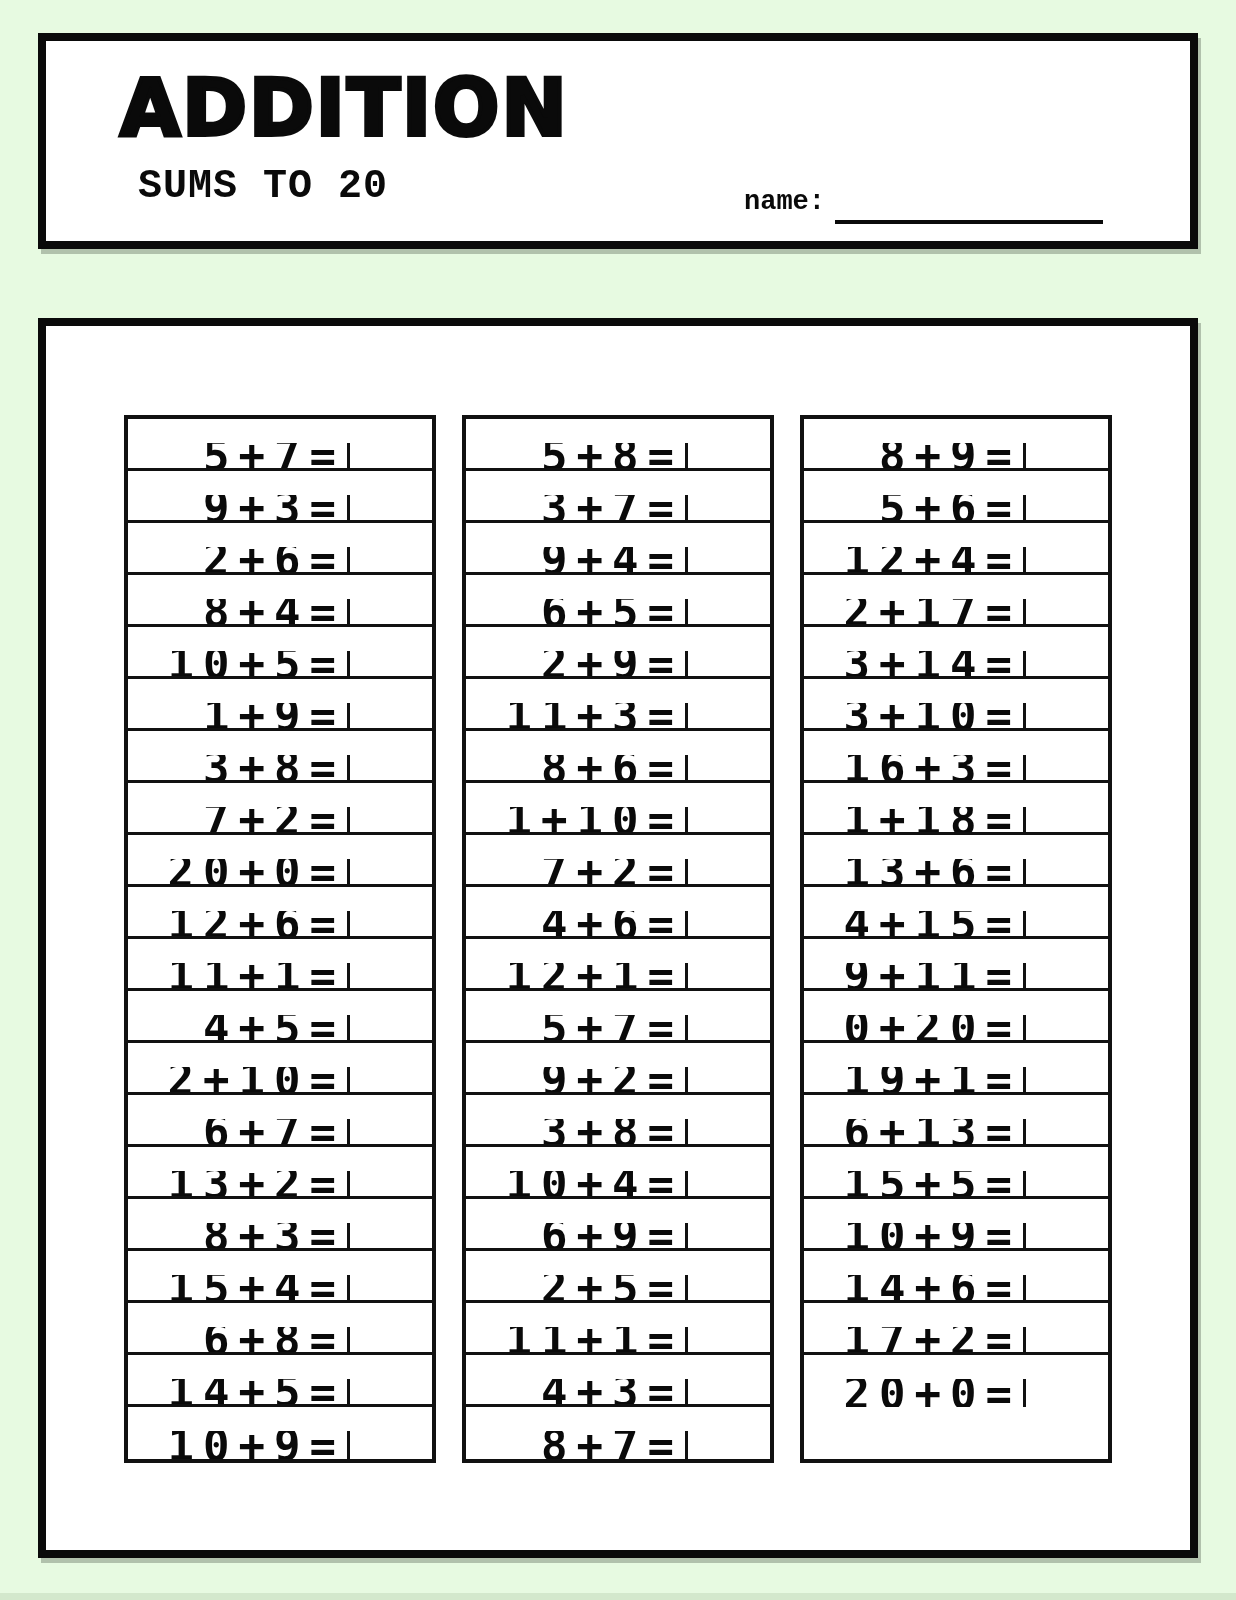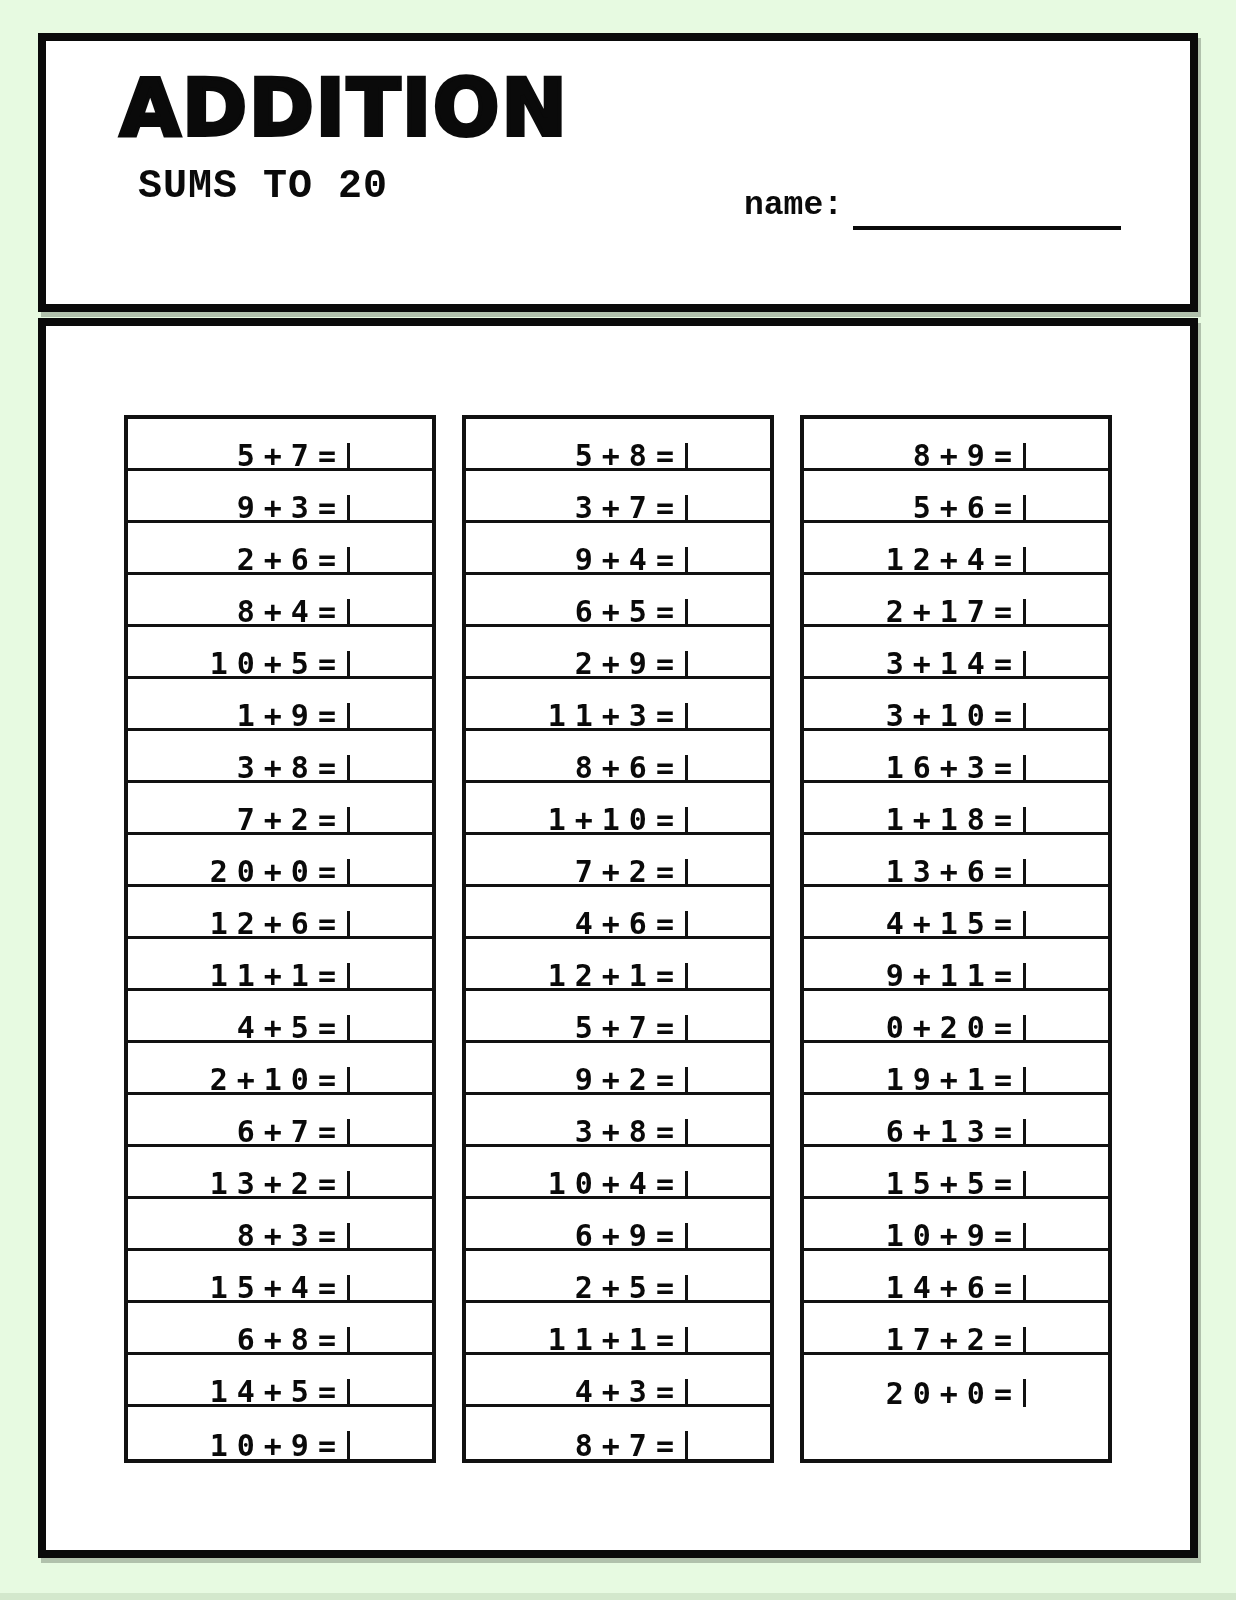--- a/index.html
+++ b/index.html
@@ -12,21 +12,21 @@
   }
   .panel {
     position: absolute;
     left: 38px;
     width: 1160px;
     background: #ffffff;
     border: 8px solid #0a0a0a;
     box-sizing: border-box;
     box-shadow: 3px 5px 0 rgba(110,125,108,0.45);
   }
-  .header-panel { top: 33px; height: 279px; }
+  .header-panel { top: 33px; height: 216px; }
   .main-panel   { top: 318px; height: 1240px; }
 
   .title {
     position: absolute; left: 74px; top: 28px;
     font-family: "DejaVu Sans", sans-serif;
     font-weight: 900;
     font-size: 78px;
     letter-spacing: 2px;
     color: #0a0a0a;
     -webkit-text-stroke: 4px #0a0a0a;
@@ -41,21 +41,21 @@
     color: #0a0a0a;
     line-height: 1;
   }
   .name-row {
     position: absolute; left: 698px; top: 148px;
     display: flex; align-items: flex-end;
   }
   .name-label {
     font-family: "Liberation Mono", "DejaVu Sans Mono", monospace;
     font-weight: 700;
-    font-size: 33px;
+    font-size: 27px;
     color: #0a0a0a;
     line-height: 1;
     padding-bottom: 8px;
   }
   .name-line {
     width: 268px; height: 0;
     border-bottom: 4px solid #0a0a0a;
     margin-left: 10px;
   }
 
@@ -79,21 +79,21 @@
     box-sizing: border-box;
   }
   .row:last-child { border-bottom: none; }
   .cell { display: flex; align-items: center; box-sizing: border-box; }
   .prob {
     flex: 1;
     justify-content: flex-end;
     border-right: 3px solid #111;
     font-family: "DejaVu Sans Mono", "Liberation Mono", monospace;
     font-weight: 700;
-    font-size: 30px;
+    font-size: 44px;
     letter-spacing: 9px;
     color: #0a0a0a;
     padding-right: 2px;
     white-space: nowrap;
     overflow: hidden;
     margin-top: 24px;
   }
   .ans { width: 82px; background: #fff; }
 
   .bottom-strip {

